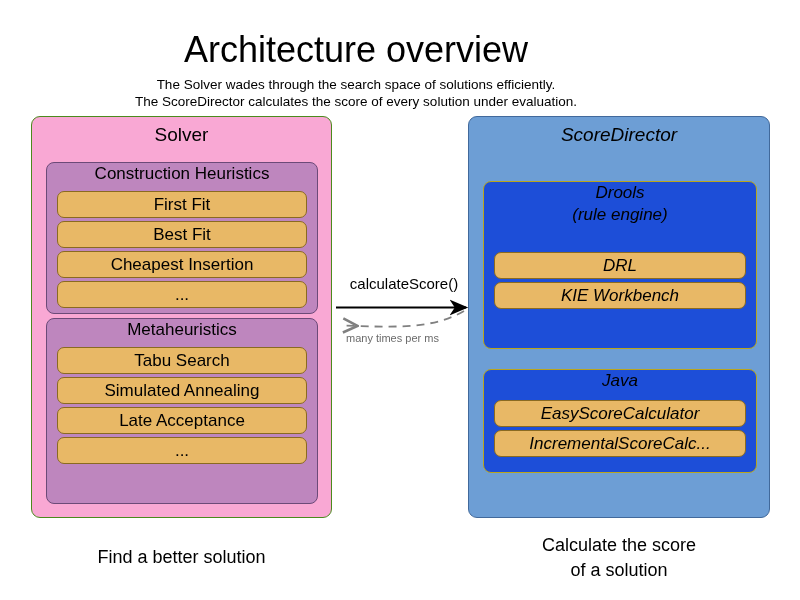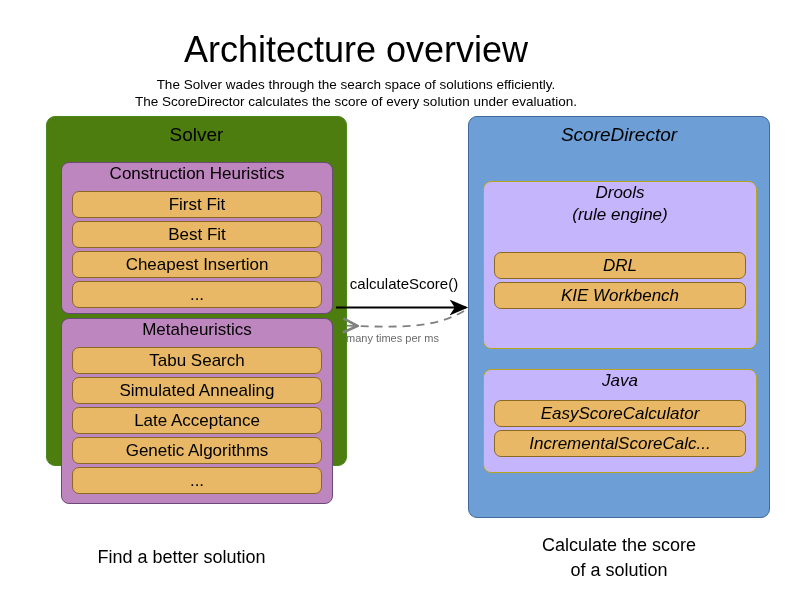--- a/index.html
+++ b/index.html
@@ -39,25 +39,25 @@
   }
   #subtitle-1 { padding-top: 4px; }
 
   
   .panel {
     position: absolute;
     border-radius: 9px;
     box-sizing: border-box;
   }
   #solver-panel {
-    left: 46px;
+    left: 31px;
     top: 116px;
     width: 301px;
-    height: 350px;
-    background: #4d7c0f;
+    height: 402px;
+    background: #f9a8d4;
     border: 1.4px solid #4b8a1d;
   }
   #scoredirector-panel {
     left: 468px;
     top: 116px;
     width: 302px;
     height: 402px;
     background: #6d9ed5;
     border: 1.4px solid #41699b;
     font-style: italic;
@@ -75,21 +75,21 @@
     border-radius: 8px;
     box-sizing: border-box;
   }
   .group-purple {
     background: #be86be;
     border: 1.3px solid #6c4a78;
     left: 14px;
     width: 272px;
   }
   .group-yellow {
-    background: #c4b5fd;
+    background: #1d4ed8;
     border: 1.3px solid #b9a51d;
     left: 14px;
     width: 274px;
   }
   #group-construction { top: 45px;  height: 152px; }
   #group-meta        { top: 201px; height: 186px; }
   #group-drools      { top: 64px;  height: 168px; }
   #group-java        { top: 252px; height: 104px; }
 
   .group-title {
@@ -185,21 +185,20 @@
       <div class="item">...</div>
     </div>
   </div>
 
   <div class="group group-purple" id="group-meta">
     <div class="group-title">Metaheuristics</div>
     <div class="items" id="items-meta">
       <div class="item">Tabu Search</div>
       <div class="item">Simulated Annealing</div>
       <div class="item">Late Acceptance</div>
-      <div class="item">Genetic Algorithms</div>
       <div class="item">...</div>
     </div>
   </div>
 </div>
 
 <div class="panel" id="scoredirector-panel">
   <div class="panel-title">ScoreDirector</div>
 
   <div class="group group-yellow" id="group-drools">
     <div class="group-title two-line">

